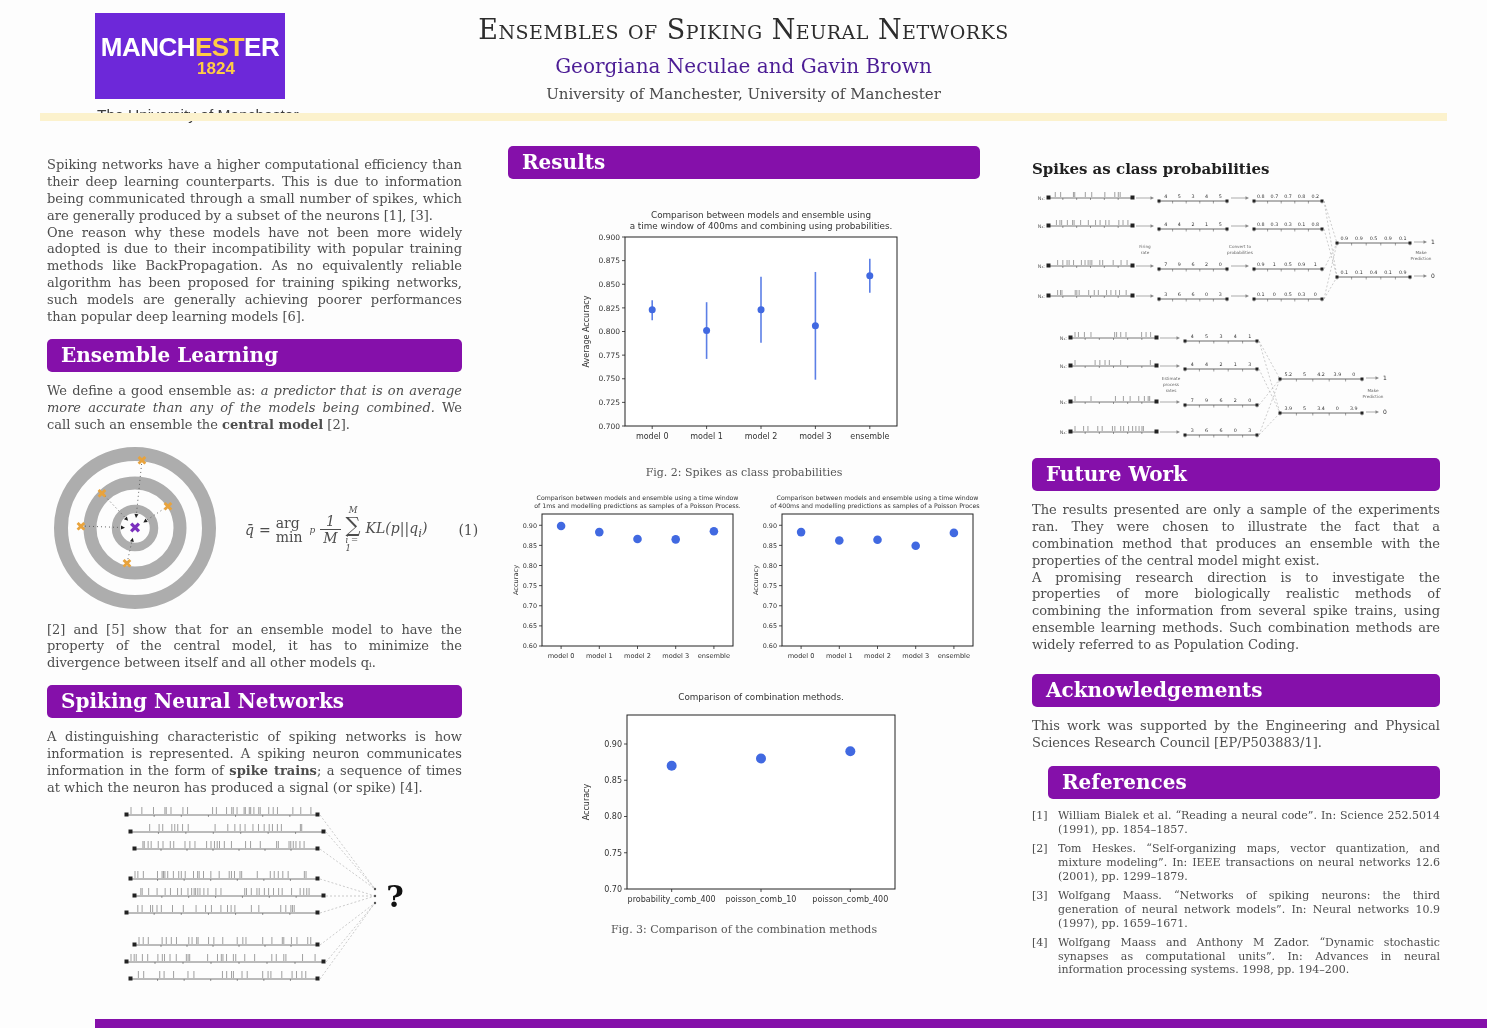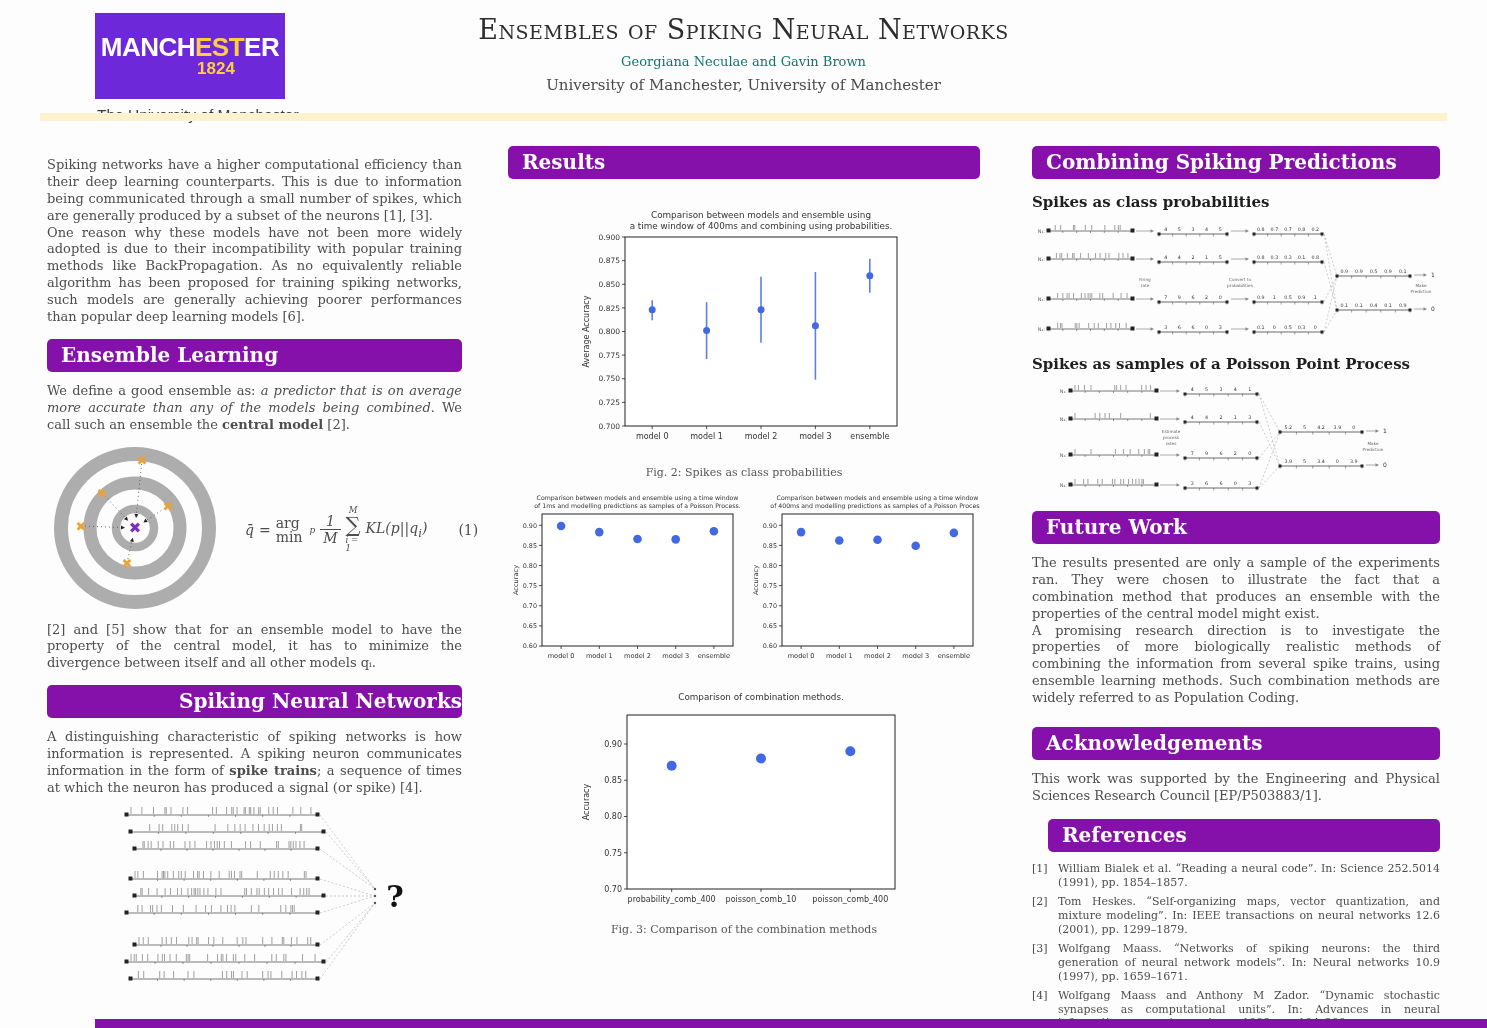--- a/index.html
+++ b/index.html
@@ -7,21 +7,21 @@
           font-family:"DejaVu Serif", serif;color:#4d4d4d;}
   
   .logo-wrap{position:absolute;left:95px;top:13px;width:210px;}
   .logo-box{width:190px;height:86px;display:flex;flex-direction:column;justify-content:center;align-items:center;}
   .logo-line1{font-family:"Liberation Sans", sans-serif;font-weight:bold;font-size:26px;letter-spacing:-0.5px;color:#fff;line-height:1;}
   .logo-gold{color:#ffcc44;}
   .logo-year{font-family:"Liberation Sans", sans-serif;font-weight:bold;font-size:17px;color:#ffcc44;line-height:1.1;transform:translateX(26px);}
   .logo-tagline{font-family:"Liberation Sans", sans-serif;font-size:15.5px;color:#3c3c3c;margin-top:7px;margin-left:2px;}
   .title-block{position:absolute;left:50%;top:14px;transform:translateX(-50%);width:900px;text-align:center;}
   .poster-title{font-variant:small-caps;font-size:27px;color:#2d2d2d;letter-spacing:0.5px;}
-  .poster-authors{font-size:13px;color:#0f766e;margin-top:9px;}
+  .poster-authors{font-size:20px;color:#4c1d95;margin-top:9px;}
   .poster-affil{font-size:15px;color:#4a4a4a;margin-top:7px;}
   .head-rule{position:absolute;left:40px;right:40px;top:113px;height:8px;background:#fcf2cd;}
   
   .col{position:absolute;top:146px;}
   .col-left{left:47px;width:415px;}
   .col-mid{left:508px;width:472px;}
   .col-right{left:1032px;width:408px;}
   .sec-bar{height:33px;background:#8510aa;border-radius:5px;color:#fff;font-weight:bold;font-size:20px;
            line-height:33px;padding-left:14px;box-sizing:border-box;}
   .body-text{font-size:13px;line-height:1.3;text-align:justify;margin-top:11px;}
@@ -124,21 +124,21 @@
             <span class="sumtop">M</span>
             <span class="sumsym">∑</span>
             <span class="sumbot">i = 1</span>
           </span>
         <span class="eq-var"><span>KL(p||q</span><sub>i</sub><span>)</span></span>
         <span class="eq-tag">(1)</span>
       </div>
     </div>
     <div class="note-text">[2] and [5] show that for an ensemble model to have the property of the central model, it has to minimize the divergence between itself and all other models qᵢ.</div>
 
-    <div class="sec-bar" style="margin-top:13px;text-align:right;">Spiking Neural Networks</div>
+    <div class="sec-bar" style="margin-top:13px;">Spiking Neural Networks</div>
     <div class="body-text">
       <p><span>A distinguishing characteristic of spiking networks is how information is represented. A spiking neuron communicates information in the form of </span><span class="bold">spike trains</span><span>; a sequence of times at which the neuron has produced a signal (or spike) [4].</span></p>
     </div>
     <div id="spike-fig" style="display:flex;justify-content:center;margin-top:8px;">
         <svg width="340" height="185" viewBox="0 0 340 185">
           <line x1="42" y1="10" x2="232" y2="10" stroke="#555" stroke-width="0.8"></line>
           <rect x="39.5" y="7.5" width="4" height="4" fill="#222"></rect>
           <rect x="230.5" y="7.5" width="4" height="4" fill="#222"></rect>
           <line x1="69.14285714285714" y1="10" x2="69.14285714285714" y2="12" stroke="#555" stroke-width="0.6"></line>
           <line x1="96.28571428571428" y1="10" x2="96.28571428571428" y2="12" stroke="#555" stroke-width="0.6"></line>
@@ -618,21 +618,20 @@
             <text x="271.33333333333337" y="211" font-size="8" text-anchor="middle" fill="#333" font-family="DejaVu Sans, sans-serif">poisson_comb_400</text>
             <circle cx="92.66666666666666" cy="74.74999999999997" r="5" fill="#4169e1"></circle>
             <circle cx="182" cy="67.49999999999997" r="5" fill="#4169e1"></circle>
             <circle cx="271.33333333333337" cy="60.24999999999995" r="5" fill="#4169e1"></circle>
           </svg></div>
       </div>
     <div class="fig-caption" style="margin-top:8px;">Fig. 3: Comparison of the combination methods</div>
   </div>
 
   <div class="col col-right">
-    <div class="sec-bar">Combining Spiking Predictions</div>
     <div class="subhead">Spikes as class probabilities</div>
     <div class="diagram-box" id="diagram1"><svg width="408" height="134" viewBox="0 0 408 134">
           <text x="13" y="17.5" font-size="4.8" text-anchor="end" fill="#555" font-family="DejaVu Sans, sans-serif">N₁:</text>
           <line x1="17" y1="16" x2="100" y2="16" stroke="#555" stroke-width="0.8"></line>
           <rect x="14.5" y="13.5" width="4" height="4" fill="#222"></rect>
           <rect x="98.5" y="13.5" width="4" height="4" fill="#222"></rect>
           <line x1="30.833333333333336" y1="16" x2="30.833333333333336" y2="18" stroke="#555" stroke-width="0.6"></line>
           <line x1="44.66666666666667" y1="16" x2="44.66666666666667" y2="18" stroke="#555" stroke-width="0.6"></line>
           <line x1="58.5" y1="16" x2="58.5" y2="18" stroke="#555" stroke-width="0.6"></line>
           <line x1="72.33333333333334" y1="16" x2="72.33333333333334" y2="18" stroke="#555" stroke-width="0.6"></line>
@@ -886,21 +885,20 @@
           <text x="326.9" y="92" font-size="4.8" text-anchor="middle" fill="#333" font-family="DejaVu Sans, sans-serif">0.1</text>
           <text x="341.5" y="92" font-size="4.8" text-anchor="middle" fill="#333" font-family="DejaVu Sans, sans-serif">0.4</text>
           <text x="356.1" y="92" font-size="4.8" text-anchor="middle" fill="#333" font-family="DejaVu Sans, sans-serif">0.1</text>
           <text x="370.7" y="92" font-size="4.8" text-anchor="middle" fill="#333" font-family="DejaVu Sans, sans-serif">0.9</text>
           <line x1="382" y1="94" x2="392" y2="94" stroke="#888" stroke-width="0.7"></line>
           <polygon points="395,94 391.5,92.3 391.5,95.7" fill="#888"></polygon>
           <text x="401" y="96" font-size="6" text-anchor="middle" fill="#333" font-family="DejaVu Sans, sans-serif">0</text>
           <text x="389" y="72" font-size="4.2" text-anchor="middle" fill="#666" font-family="DejaVu Sans, sans-serif">Make</text>
           <text x="389" y="78" font-size="4.2" text-anchor="middle" fill="#666" font-family="DejaVu Sans, sans-serif">Prediction</text>
         </svg></div>
-    <div class="subhead" style="margin-top:2px;">Spikes as samples of a Poisson Point Process</div>
     <div class="diagram-box" id="diagram2"><svg width="408" height="122" viewBox="0 0 408 122">
           <text x="35" y="15.5" font-size="4.8" text-anchor="end" fill="#555" font-family="DejaVu Sans, sans-serif">N₁:</text>
           <line x1="39" y1="14" x2="124" y2="14" stroke="#555" stroke-width="0.8"></line>
           <rect x="36.5" y="11.5" width="4" height="4" fill="#222"></rect>
           <rect x="122.5" y="11.5" width="4" height="4" fill="#222"></rect>
           <line x1="53.166666666666664" y1="14" x2="53.166666666666664" y2="16" stroke="#555" stroke-width="0.6"></line>
           <line x1="67.33333333333333" y1="14" x2="67.33333333333333" y2="16" stroke="#555" stroke-width="0.6"></line>
           <line x1="81.5" y1="14" x2="81.5" y2="16" stroke="#555" stroke-width="0.6"></line>
           <line x1="95.66666666666666" y1="14" x2="95.66666666666666" y2="16" stroke="#555" stroke-width="0.6"></line>
           <line x1="109.83333333333333" y1="14" x2="109.83333333333333" y2="16" stroke="#555" stroke-width="0.6"></line>

